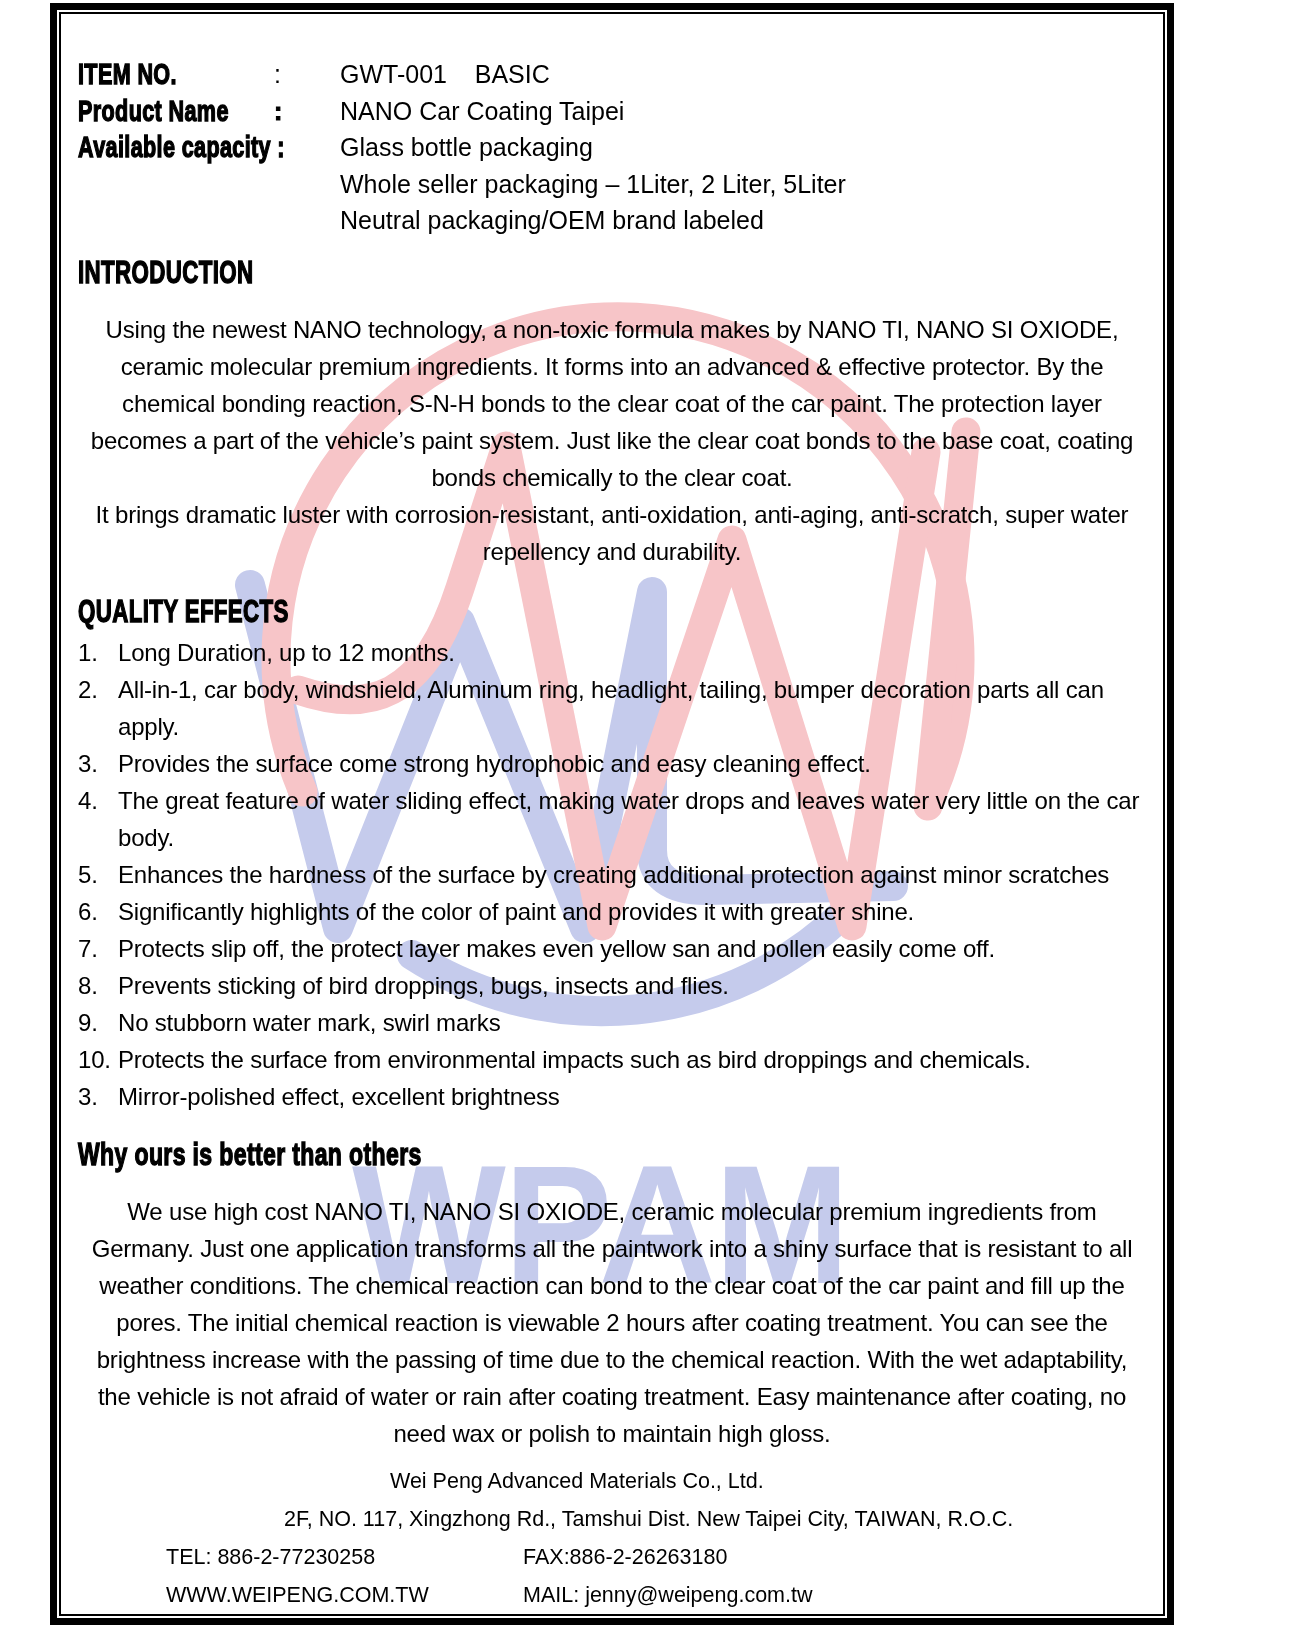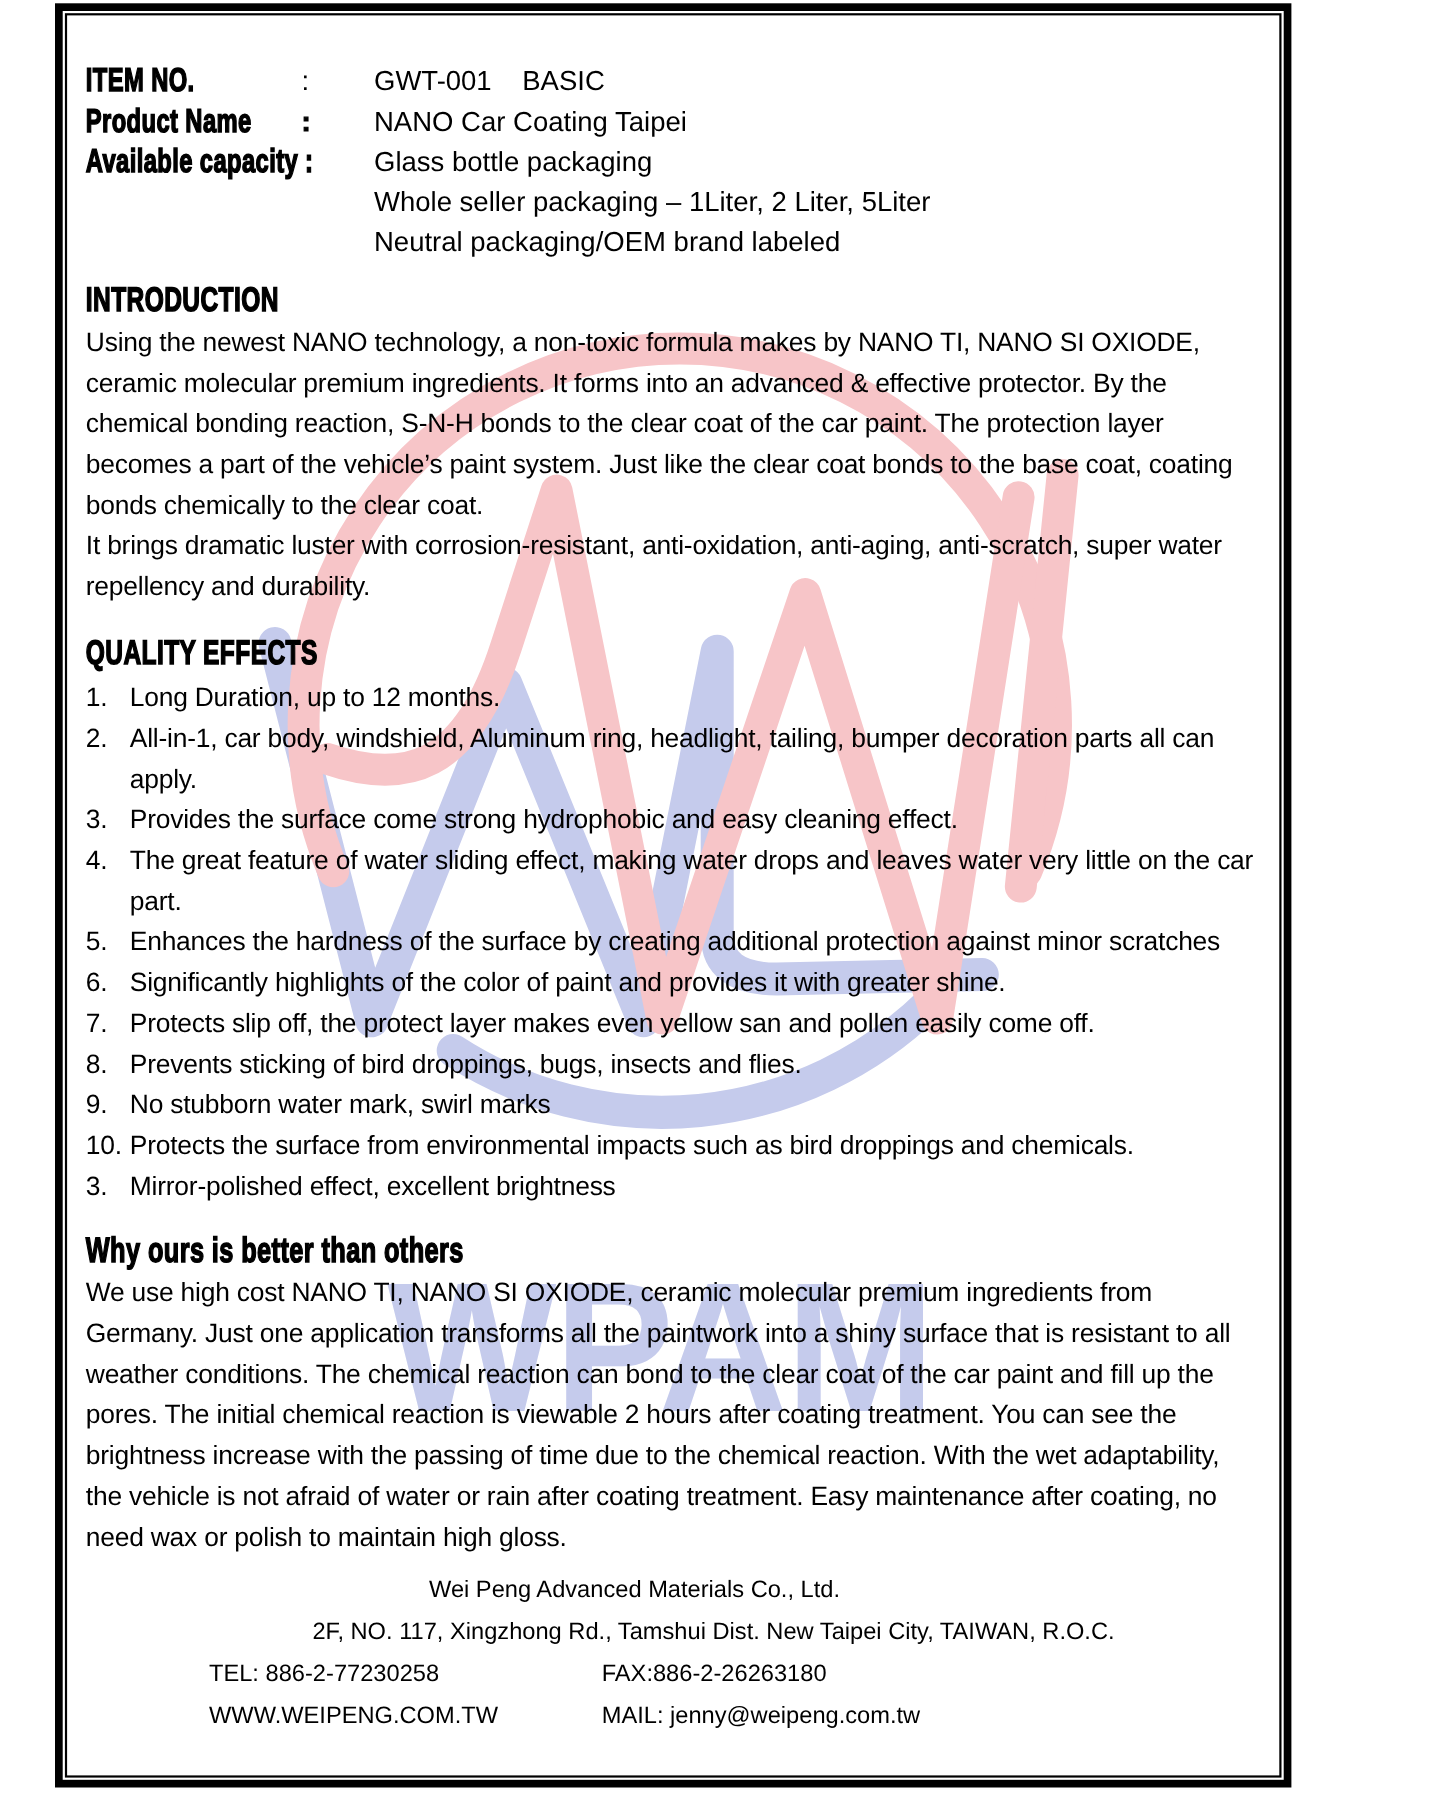--- a/index.html
+++ b/index.html
@@ -28,32 +28,32 @@
   .hdr .lbl { font-size:30px; }
   .hdr .colon { font-size:25px; }
   .hdr .colon.b { font-weight:bold; -webkit-text-stroke:1px #000; }
   .hdr .val { white-space:pre; }
   .span2 { grid-column:1 / 3;text-align:center; }
   .col3 { grid-column:3; }
 
   .sec-head { margin-top:16px; line-height:36px; font-size:31px; }
   .sec-head2 { margin-top:20px; line-height:38px; font-size:32px; }
 
-  .body-text { font-size:24px; line-height:37px; letter-spacing:-0.2px; margin-top:2px; }
+  .body-text { font-size:24px; line-height:37px; letter-spacing:-0.2px; margin-top:20px;text-align:center; }
   .body-text p { margin:0; }
 
   .qlist { margin-top:4px; font-size:24px; line-height:37px; letter-spacing:-0.2px; }
   .qitem { display:flex; }
   .qnum { flex:0 0 40px; }
   .qtext { flex:1; }
 
   .footer { margin-top:10px; font-size:21.5px; line-height:38px; }
   .f-company { margin-left:312px; }
   .f-address { margin-left:206px; }
-  .f-row { margin-left:112px; display:flex; }
+  .f-row { margin-left:88px; display:flex; }
   .f-left { width:357px; }
 </style>
 </head>
 <body>
 
 <div class="canvas">
 
   <svg class="watermark" width="1300" height="1630" viewBox="0 0 1300 1630">
     <g fill="none" stroke-linecap="round" stroke-linejoin="round">
       <g stroke-width="30">
@@ -110,21 +110,21 @@
       <div class="qitem">
           <span class="qnum">2.</span>
           <span class="qtext">All-in-1, car body, windshield, Aluminum ring, headlight, tailing, bumper decoration parts all can apply.</span>
         </div>
       <div class="qitem">
           <span class="qnum">3.</span>
           <span class="qtext">Provides the surface come strong hydrophobic and easy cleaning effect.</span>
         </div>
       <div class="qitem">
           <span class="qnum">4.</span>
-          <span class="qtext">The great feature of water sliding effect, making water drops and leaves water very little on the car part.</span>
+          <span class="qtext">The great feature of water sliding effect, making water drops and leaves water very little on the car body.</span>
         </div>
       <div class="qitem">
           <span class="qnum">5.</span>
           <span class="qtext">Enhances the hardness of the surface by creating additional protection against minor scratches</span>
         </div>
       <div class="qitem">
           <span class="qnum">6.</span>
           <span class="qtext">Significantly highlights of the color of paint and provides it with greater shine.</span>
         </div>
       <div class="qitem">

